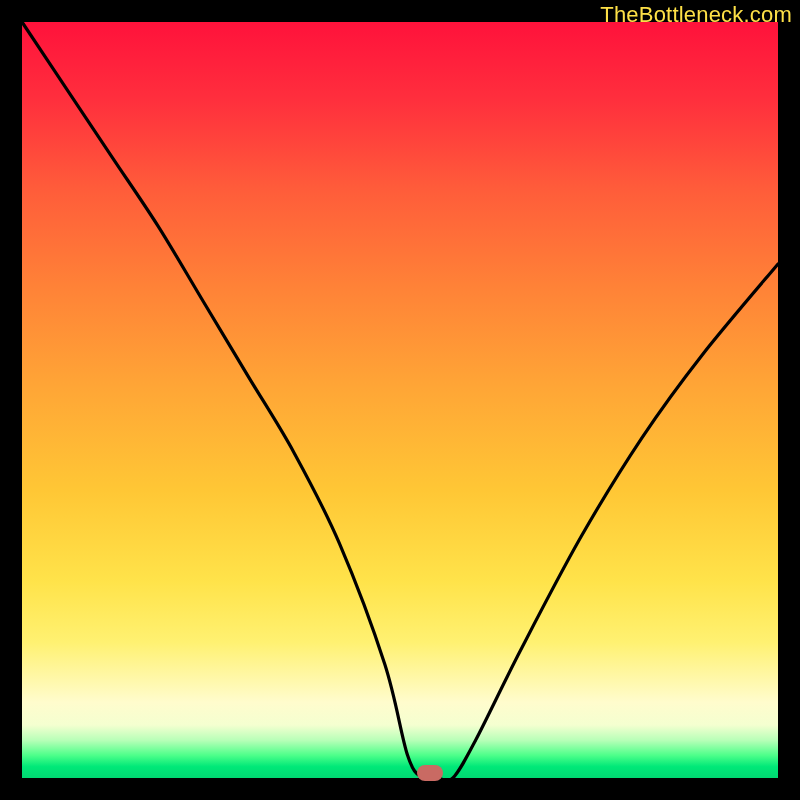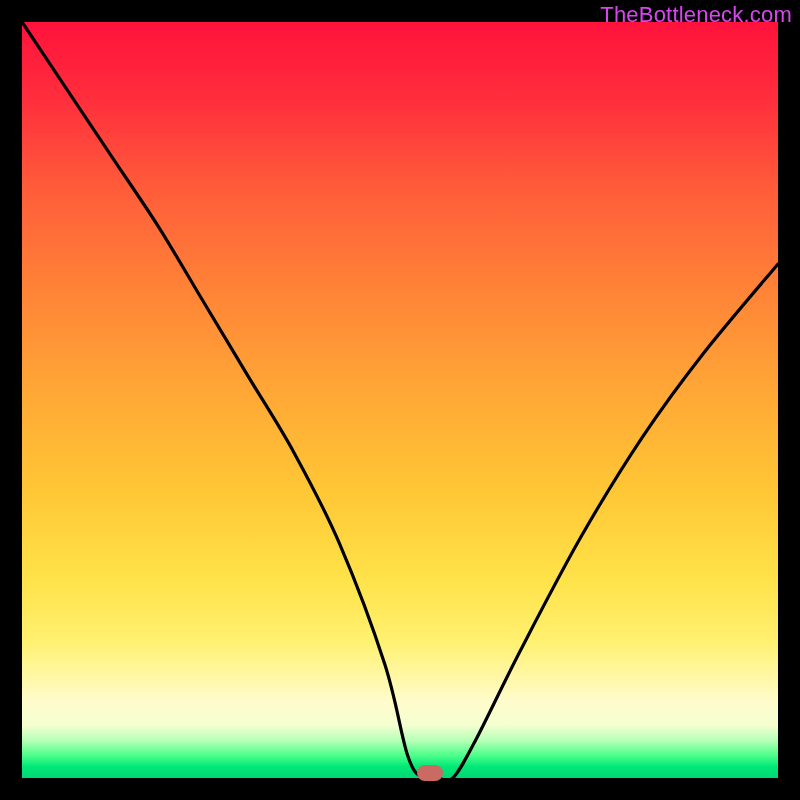--- a/index.html
+++ b/index.html
@@ -14,21 +14,21 @@
   .frame {
     position: relative;
     width: 800px;
     height: 800px;
     background: #000;
   }
   .watermark {
     position: absolute;
     top: 2px;
     right: 8px;
-    color: #d946ef;
+    color: #fde047;
     font-size: 22px;
     letter-spacing: 0.2px;
     font-weight: 400;
     z-index: 10;
   }
   .plot {
     position: absolute;
     left: 22px;
     top: 22px;
     width: 756px;

